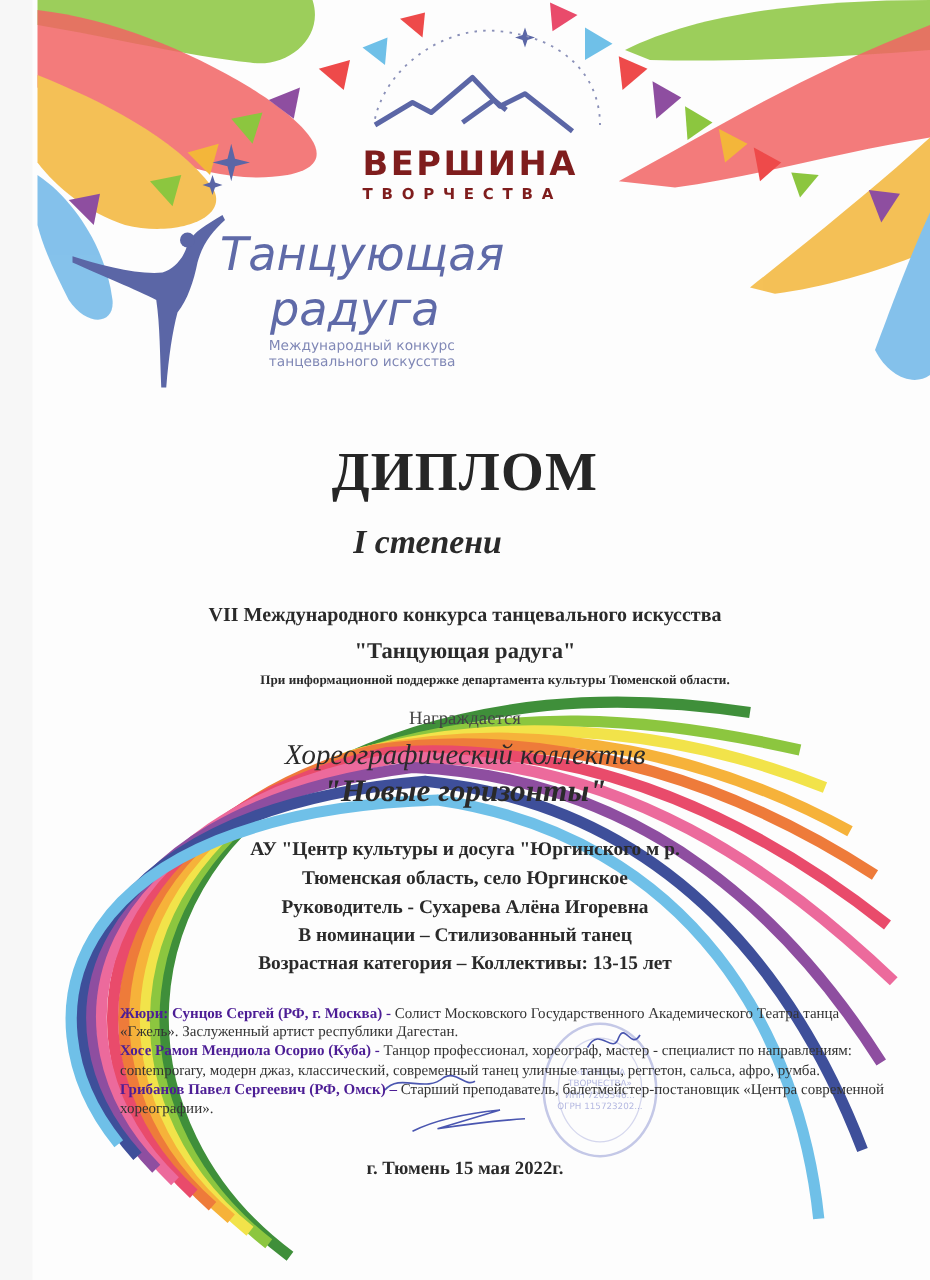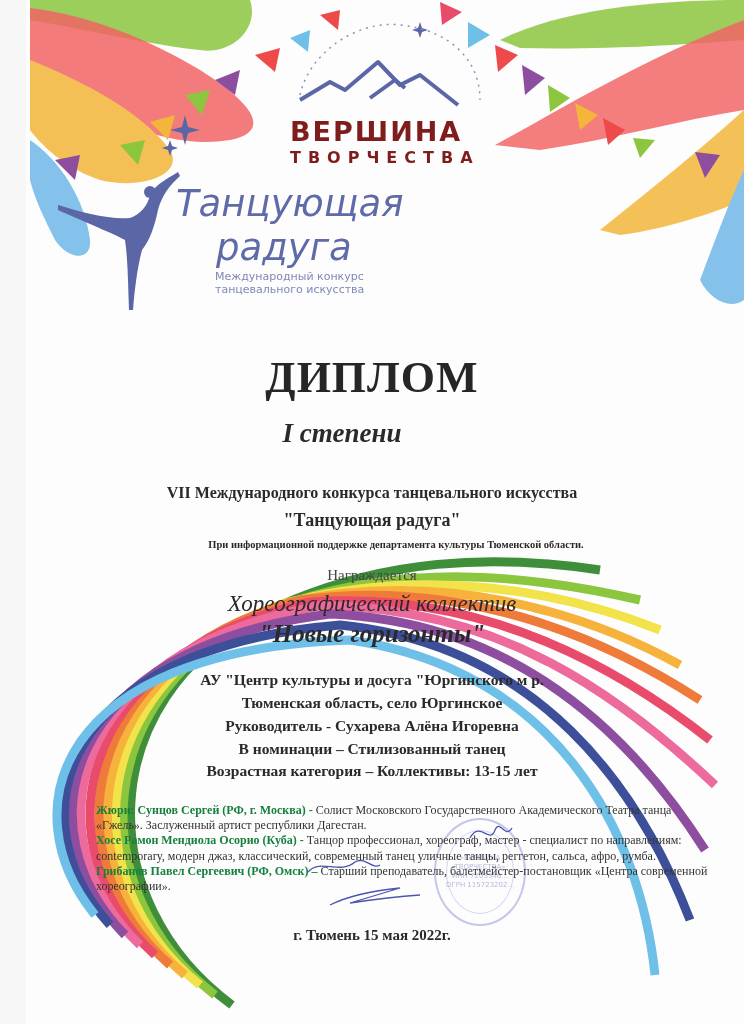--- a/index.html
+++ b/index.html
@@ -9,21 +9,21 @@
     font-family: "Liberation Serif", "DejaVu Serif", serif;
     color: #2a2a2a;
   }
   .left-strip { position: absolute; left: 0; top: 0; width: 26px; height: 1024px; background: #f7f7f7; }
   svg.art { position: absolute; left: 0; top: 0; }
   .logo-vershina {
     position: absolute; left: 290px; top: 118px; width: 190px; 
     font-family: "DejaVu Sans", sans-serif; color: #7f1d1d;
   }
   .logo-vershina .big { font-size: 27px; font-weight: bold; letter-spacing: 2px; line-height: 28px; }
-  .logo-vershina .small { font-size: 16px; letter-spacing: 7px; margin-top: 2px; font-weight: bold; }
+  .logo-vershina .small { font-size: 12px; letter-spacing: 7px; margin-top: 2px; font-weight: bold; }
   .contest-title {
     position: absolute; left: 176px; top: 182px;
     font-family: "DejaVu Sans", sans-serif; font-style: italic; color: #5f6aa8;
     font-size: 37px; line-height: 44px;
   }
   .contest-title .l2 { padding-left: 40px; }
   .contest-sub {
     position: absolute; left: 215px; top: 270px; font-family: "DejaVu Sans", sans-serif;
     color: #8088b6; font-size: 11px; line-height: 13px;
   }
@@ -41,21 +41,21 @@
   .support { top: 539px; font-size: 10.5px; font-weight: bold; padding-left: 24px; }
   .awarded { top: 567px; font-size: 15px; color: #444; }
   .collective { top: 591px; font-size: 23px; font-weight: normal; font-style: italic; }
   .coll-name { top: 620px; font-size: 25px; font-weight: bold; font-style: italic; }
   .info { font-size: 15.5px; font-weight: bold; }
   .info1 { top: 671px; } .info2 { top: 694px; } .info3 { top: 717px; } .info4 { top: 740px; } .info5 { top: 762px; }
   .jury {
     position: absolute; left: 96px; top: 803px; width: 620px;
     font-size: 12px; line-height: 15.2px; color: #333;
   }
-  .jury b { color: #15803d; }
+  .jury b { color: #4c1d95; }
   .date { top: 927px; font-size: 15px; font-weight: bold; }
   .stamp {
     position: absolute; left: 434px; top: 818px; width: 92px; height: 108px;
     border: 2px solid rgba(90,100,190,0.35); border-radius: 50%;
     color: rgba(90,100,190,0.45); font-family: "DejaVu Sans", sans-serif; font-size: 7px;
     text-align: center; box-sizing: border-box; padding-top: 34px; line-height: 9px;
   }
   .stamp .inner { position: absolute; left: 10px; top: 10px; right: 10px; bottom: 10px; border: 1px solid rgba(90,100,190,0.25); border-radius: 50%; }
 </style>
 </head>

